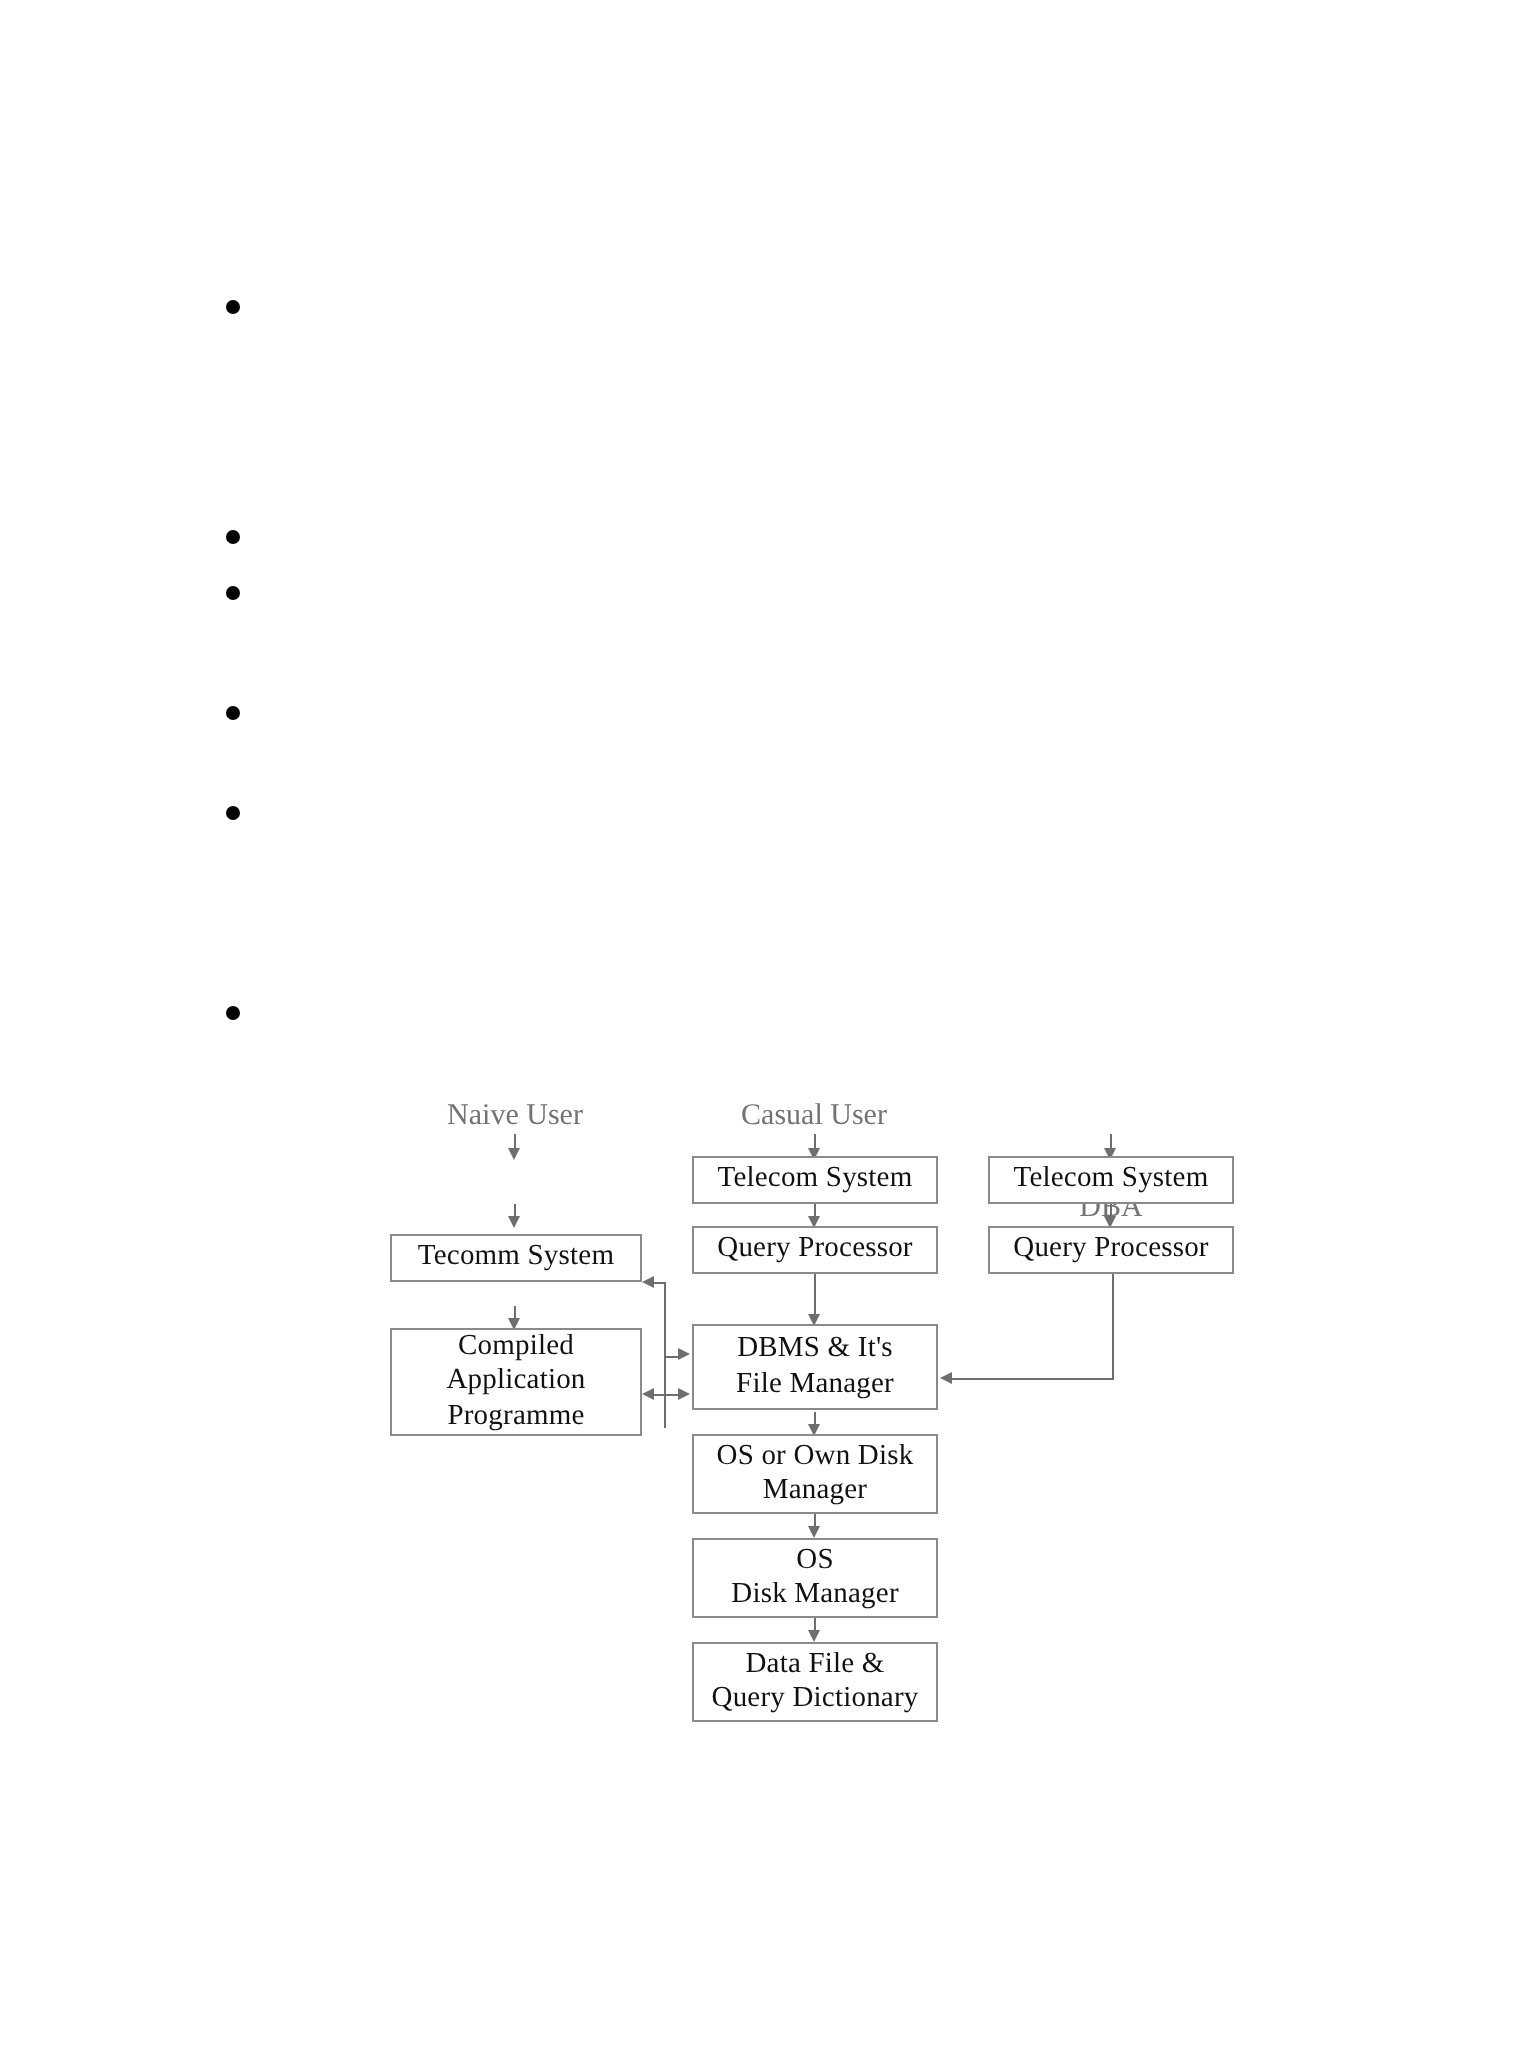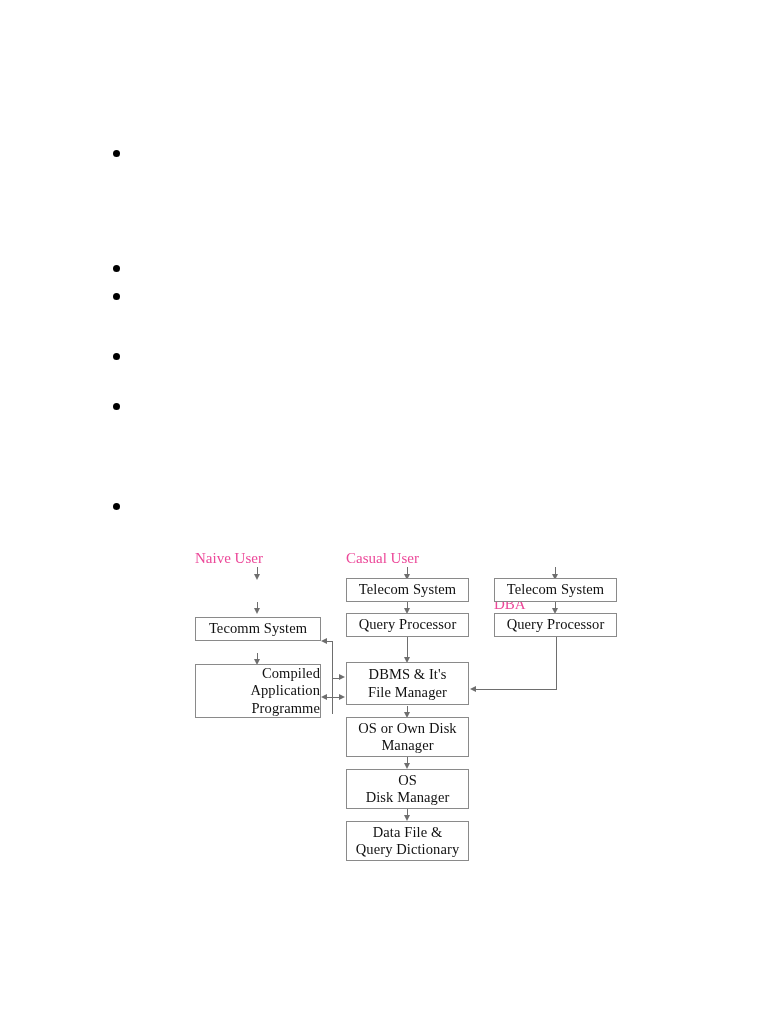--- a/index.html
+++ b/index.html
@@ -68,23 +68,23 @@
     text-align: center;
     color: #111;
     letter-spacing: .1px;
   }
   .node .ln { display: block; white-space: pre; }
 
   .col-label {
     position: absolute;
     font-size: 15px;
     line-height: 15px;
-    text-align: left;
+    text-align: center;
     white-space: pre;
-    color: #ec4899;
+    color: #737373;
   }
 
   
   .vline, .hline {
     position: absolute;
     background: #6e6e6e;
   }
   .vline { width: 1px; }
   .hline { height: 1px; }
 
@@ -155,21 +155,21 @@
     <span class="ln">Tecomm System</span>
   </div>
 
   <div class="vline" style="left:257px; top:602px; height:9px;"></div>
   <div class="arrow-down" style="left:254px; top:608px;"></div>
 
 
   <div class="vline" style="left:257px; top:653px; height:9px;"></div>
   <div class="arrow-down" style="left:254px; top:659px;"></div>
 
-  <div class="node" style="left:195px; top:664px; width:126px; height:54px;align-items:flex-end;">
+  <div class="node" style="left:195px; top:664px; width:126px; height:54px;">
     <span class="ln">Compiled</span>
     <span class="ln">Application</span>
     <span class="ln">Programme</span>
   </div>
 
   <div class="node" style="left:346px; top:578px; width:123px; height:24px;">
     <span class="ln">Telecom System</span>
   </div>
 
   <div class="vline" style="left:407px; top:602px; height:9px;"></div>

